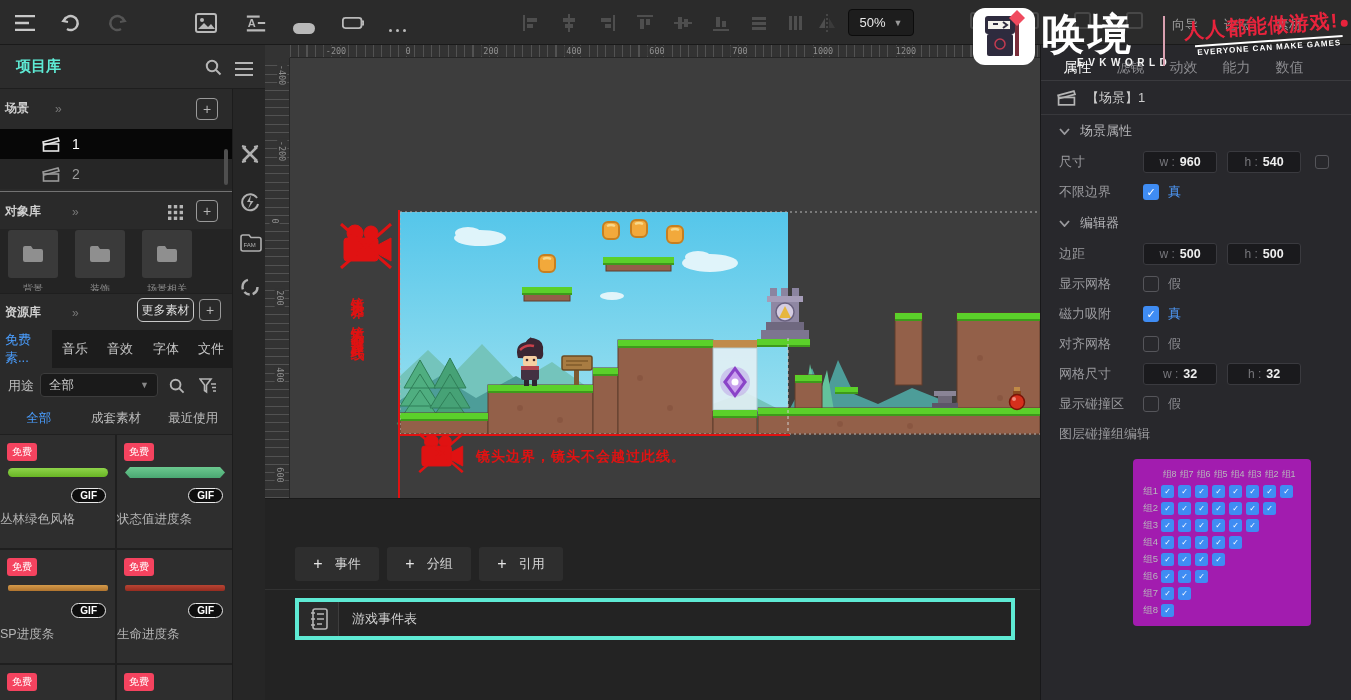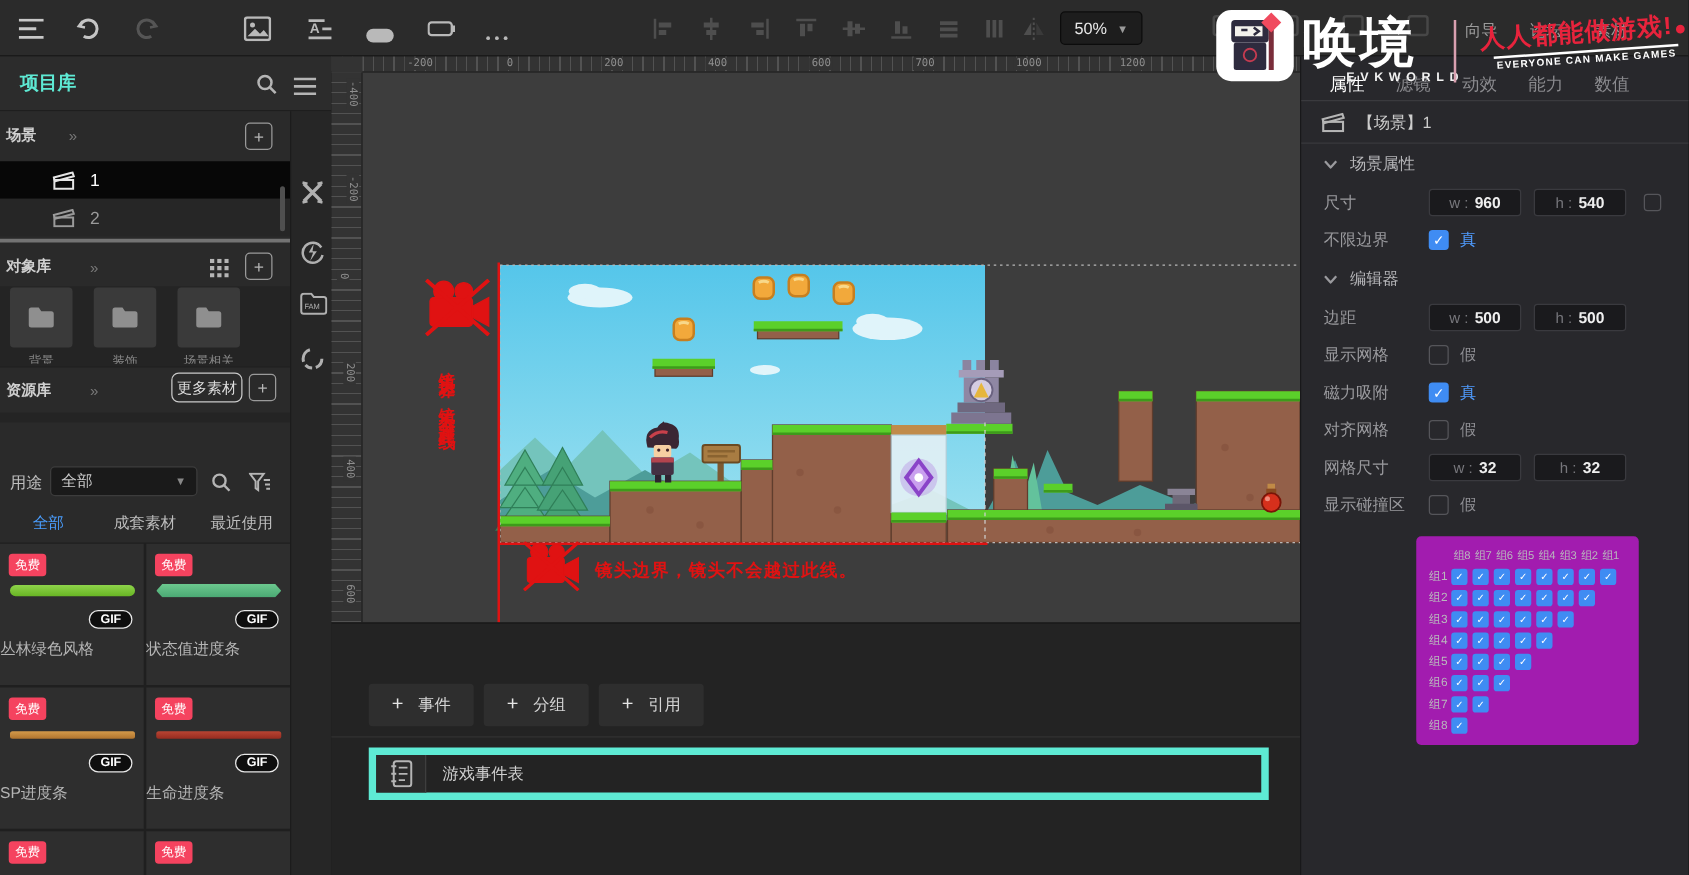--- a/index.html
+++ b/index.html
@@ -75,21 +75,21 @@
   .redline-b{position:absolute;left:110px;top:376px;width:390px;height:2px;background:#e01212;}
 
   
   #events{left:265px;top:498px;width:775px;height:202px;background:#232323;border-top:1px solid #1a1a1a;z-index:6;}
   .ev-tabs{position:absolute;left:0;top:0;width:775px;height:40px;background:#212121;border-bottom:1px solid #333;display:flex;align-items:center;padding-left:36px;gap:30px;}
   .ev-tab{font-size:14px;color:#8a8a8a;cursor:pointer;}
   .ev-tab.active{color:#fff;font-weight:bold;}
   .ev-btn{position:absolute;top:48px;height:34px;width:84px;background:#2e2e2e;border-radius:3px;display:flex;align-items:center;justify-content:center;gap:12px;color:#d5d5d5;font-size:13px;cursor:pointer;}
   .ev-btn .pl{font-size:16px;color:#e5e5e5;}
   .ev-sep{position:absolute;left:0;top:90px;width:775px;height:1px;background:#323232;}
-  .sheet-row{position:absolute;left:30px;top:99px;width:720px;height:42px;border:6px solid #5eead4;display:flex;align-items:center;cursor:pointer;}
+  .sheet-row{position:absolute;left:30px;top:99px;width:720px;height:42px;border:4px solid #5eead4;display:flex;align-items:center;cursor:pointer;}
   .sheet-icon{width:40px;height:100%;border-right:1px solid #3e3e3e;background:#2a2a2a;display:flex;align-items:center;justify-content:center;}
   .sheet-name{padding-left:13px;font-size:13px;color:#cfcfcf;}
 
   
   #props{left:1040px;top:45px;width:311px;height:655px;background:#28282c;border-left:1px solid #18181a;z-index:10;}
   .rp-tabs{display:flex;height:36px;align-items:center;padding-left:10px;border-bottom:1px solid #3a3a3e;}
   .rp-tab{width:53px;text-align:center;font-size:14px;color:#8a8a8e;cursor:pointer;margin-top:10px;}
   .rp-tab.active{color:#fff;}
   .rp-header{height:34px;display:flex;align-items:center;gap:10px;padding-left:16px;border-bottom:1px solid #38383c;color:#ccc;font-size:13px;}
   .rp-sec{height:32px;display:flex;align-items:center;gap:10px;padding-left:18px;color:#b5b5b8;font-size:13px;}
@@ -297,21 +297,21 @@
     </div>
     <div class="scene-item" style="top:114px;background:#262626;color:#9a9a9a;">
       <svg style="margin-left:42px" width="18" height="15" viewBox="0 0 18 15">
           <path d="M1 5 L16 1 l1 3 L2 8z" fill="none" stroke="#9a9a9a" stroke-width="1.6"></path>
           <rect x="1.5" y="7" width="15" height="7" fill="none" stroke="#9a9a9a" stroke-width="1.6"></rect>
         </svg>
       <span style="margin-left:12px">2</span>
     </div>
     <div class="abs" style="left:224px;top:104px;width:4px;height:36px;background:#4f4f4f;border-radius:2px;"></div>
 
-    <div class="sec-head" style="top:146px;height:38px;border-top:3px solid #737373;">
+    <div class="sec-head" style="top:146px;height:38px;border-top:1px solid #737373;">
       <span class="sec-label" style="top:11px">对象库</span>
       <span class="chev2 abs" style="left:72px;top:13px">»</span>
       <div class="tb-icon" style="left:164px;top:9px">
         <svg width="15" height="15" viewBox="0 0 15 15">
             <g fill="#b5b5b5">
               <rect x="0" y="0" width="3.4" height="3.4"></rect>
               <rect x="5.8" y="0" width="3.4" height="3.4"></rect>
               <rect x="11.6" y="0" width="3.4" height="3.4"></rect>
               <rect x="0" y="5.8" width="3.4" height="3.4"></rect>
               <rect x="5.8" y="5.8" width="3.4" height="3.4"></rect>
@@ -344,20 +344,27 @@
     <div class="folder-name" style="left:75px;top:237px">装饰</div>
     <div class="folder-name" style="left:142px;top:237px">场景相关</div>
 
     <div class="sec-head" style="top:248px;height:37px;border-top:1px solid #1f1f1f;">
       <span class="sec-label" style="top:10px">资源库</span>
       <span class="chev2 abs" style="left:72px;top:12px">»</span>
     </div>
     <div class="more-btn">更多素材</div>
     <div class="plus-box" style="left:199px;top:254px">+</div>
 
+    <div class="res-tabs">
+      <div class="res-tab active">免费素...</div>
+      <div class="res-tab" style="left:62px">音乐</div>
+      <div class="res-tab" style="left:107px">音效</div>
+      <div class="res-tab" style="left:153px">字体</div>
+      <div class="res-tab" style="left:198px">文件</div>
+    </div>
 
     <div class="usage-row">
       <span class="abs" style="left:8px;top:9px;font-size:13px;color:#bdbdbd;">用途</span>
       <div class="select">
         <span>全部</span>
         <span style="color:#888;font-size:9px;">▼</span>
       </div>
       <div class="tb-icon" style="left:166px;top:7px">
         <svg width="16" height="16" viewBox="0 0 17 17">
             <circle cx="7" cy="7" r="5.2" fill="none" stroke="#b5b5b5" stroke-width="2"></circle>
@@ -772,20 +779,23 @@
           <span class="val">32</span>
       </div>
     </div>
 
     <div class="rp-row">
       <span class="rp-label">显示碰撞区</span>
       <div class="cb off"></div>
       <span class="cb-lab f">假</span>
     </div>
 
+    <div class="rp-row">
+      <span class="rp-label" style="width:auto">图层碰撞组编辑</span>
+    </div>
 
     <div id="matrix">
         <div class="mx-row">
           <span class="mx-lab"></span>
           <span class="mx-h">组8</span>
           <span class="mx-h">组7</span>
           <span class="mx-h">组6</span>
           <span class="mx-h">组5</span>
           <span class="mx-h">组4</span>
           <span class="mx-h">组3</span>

